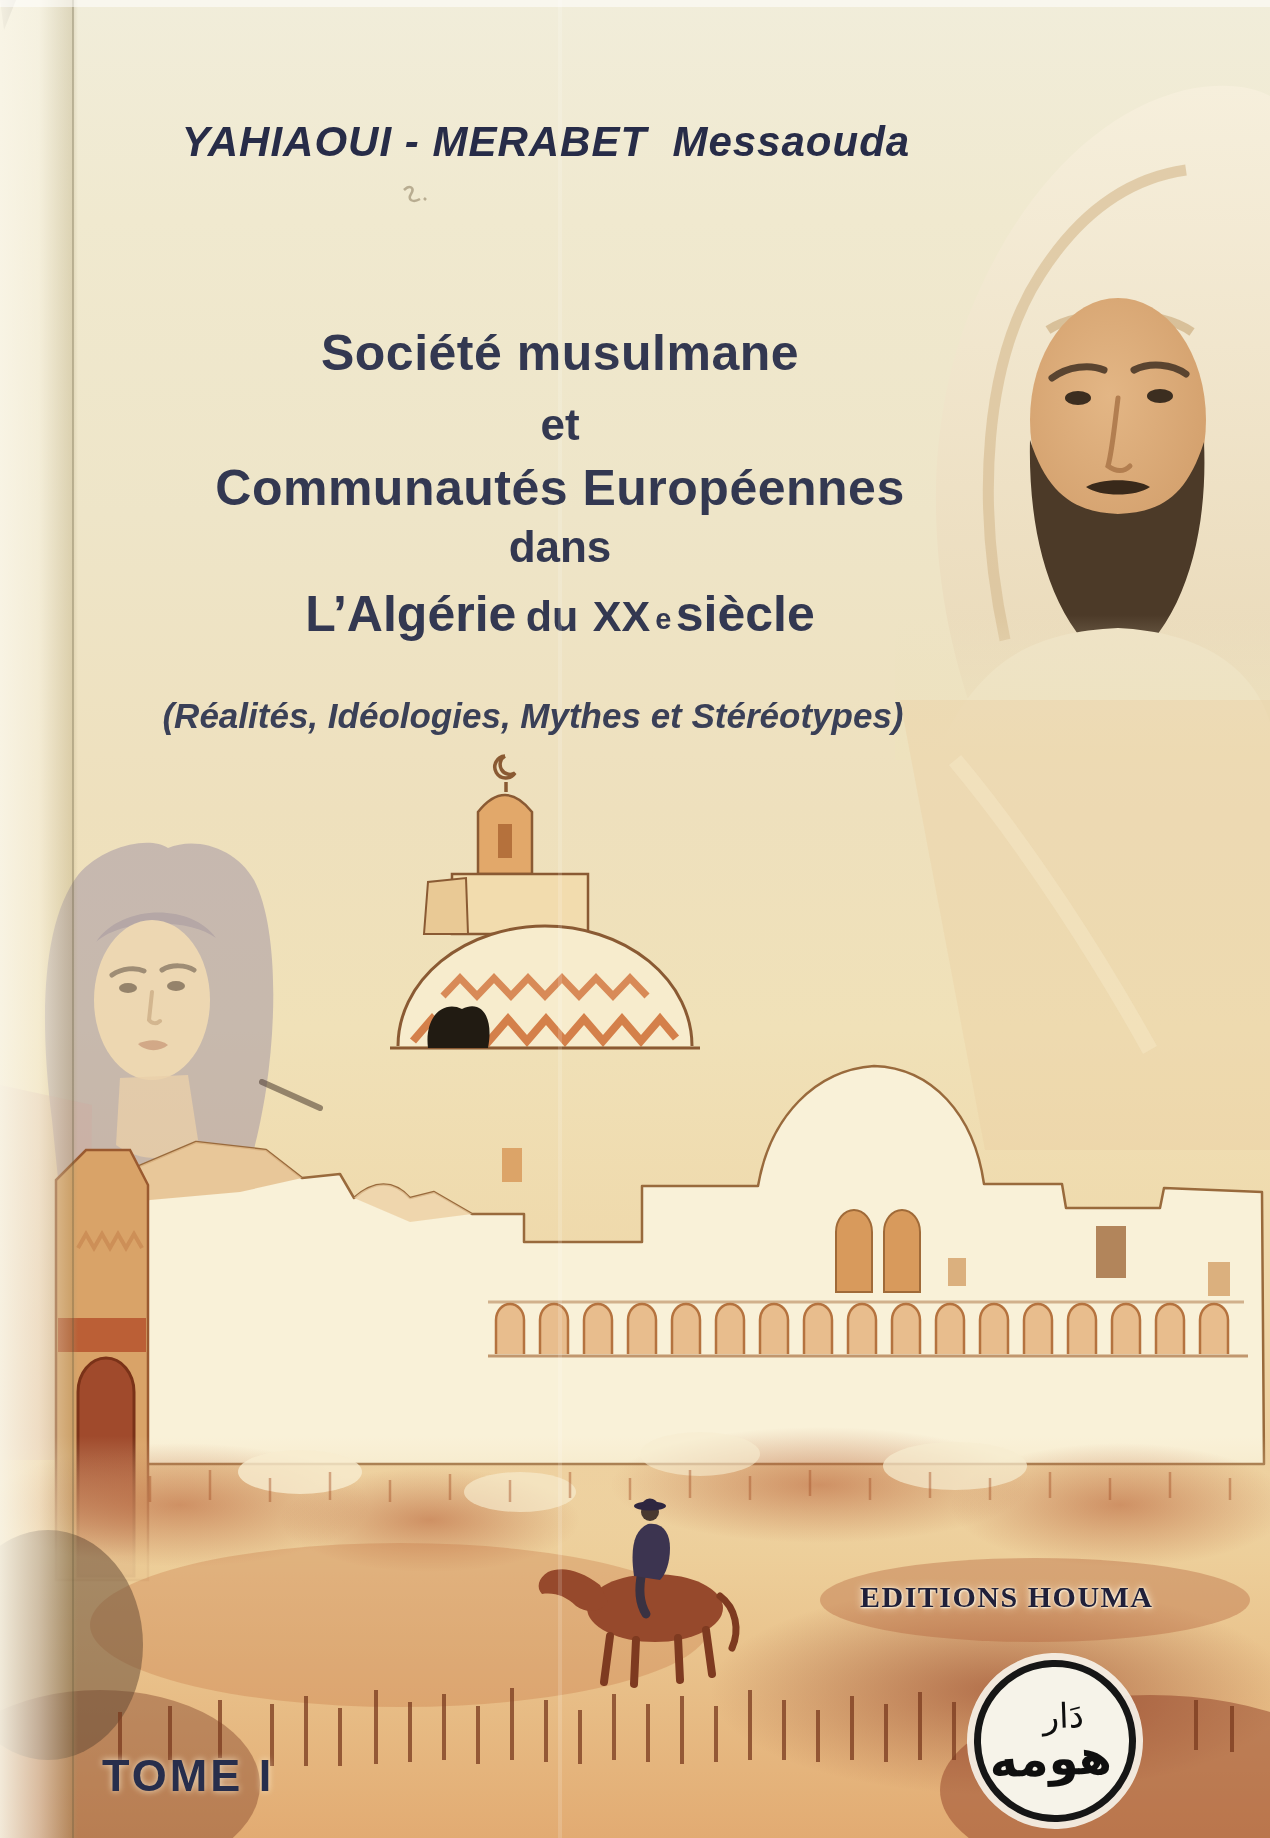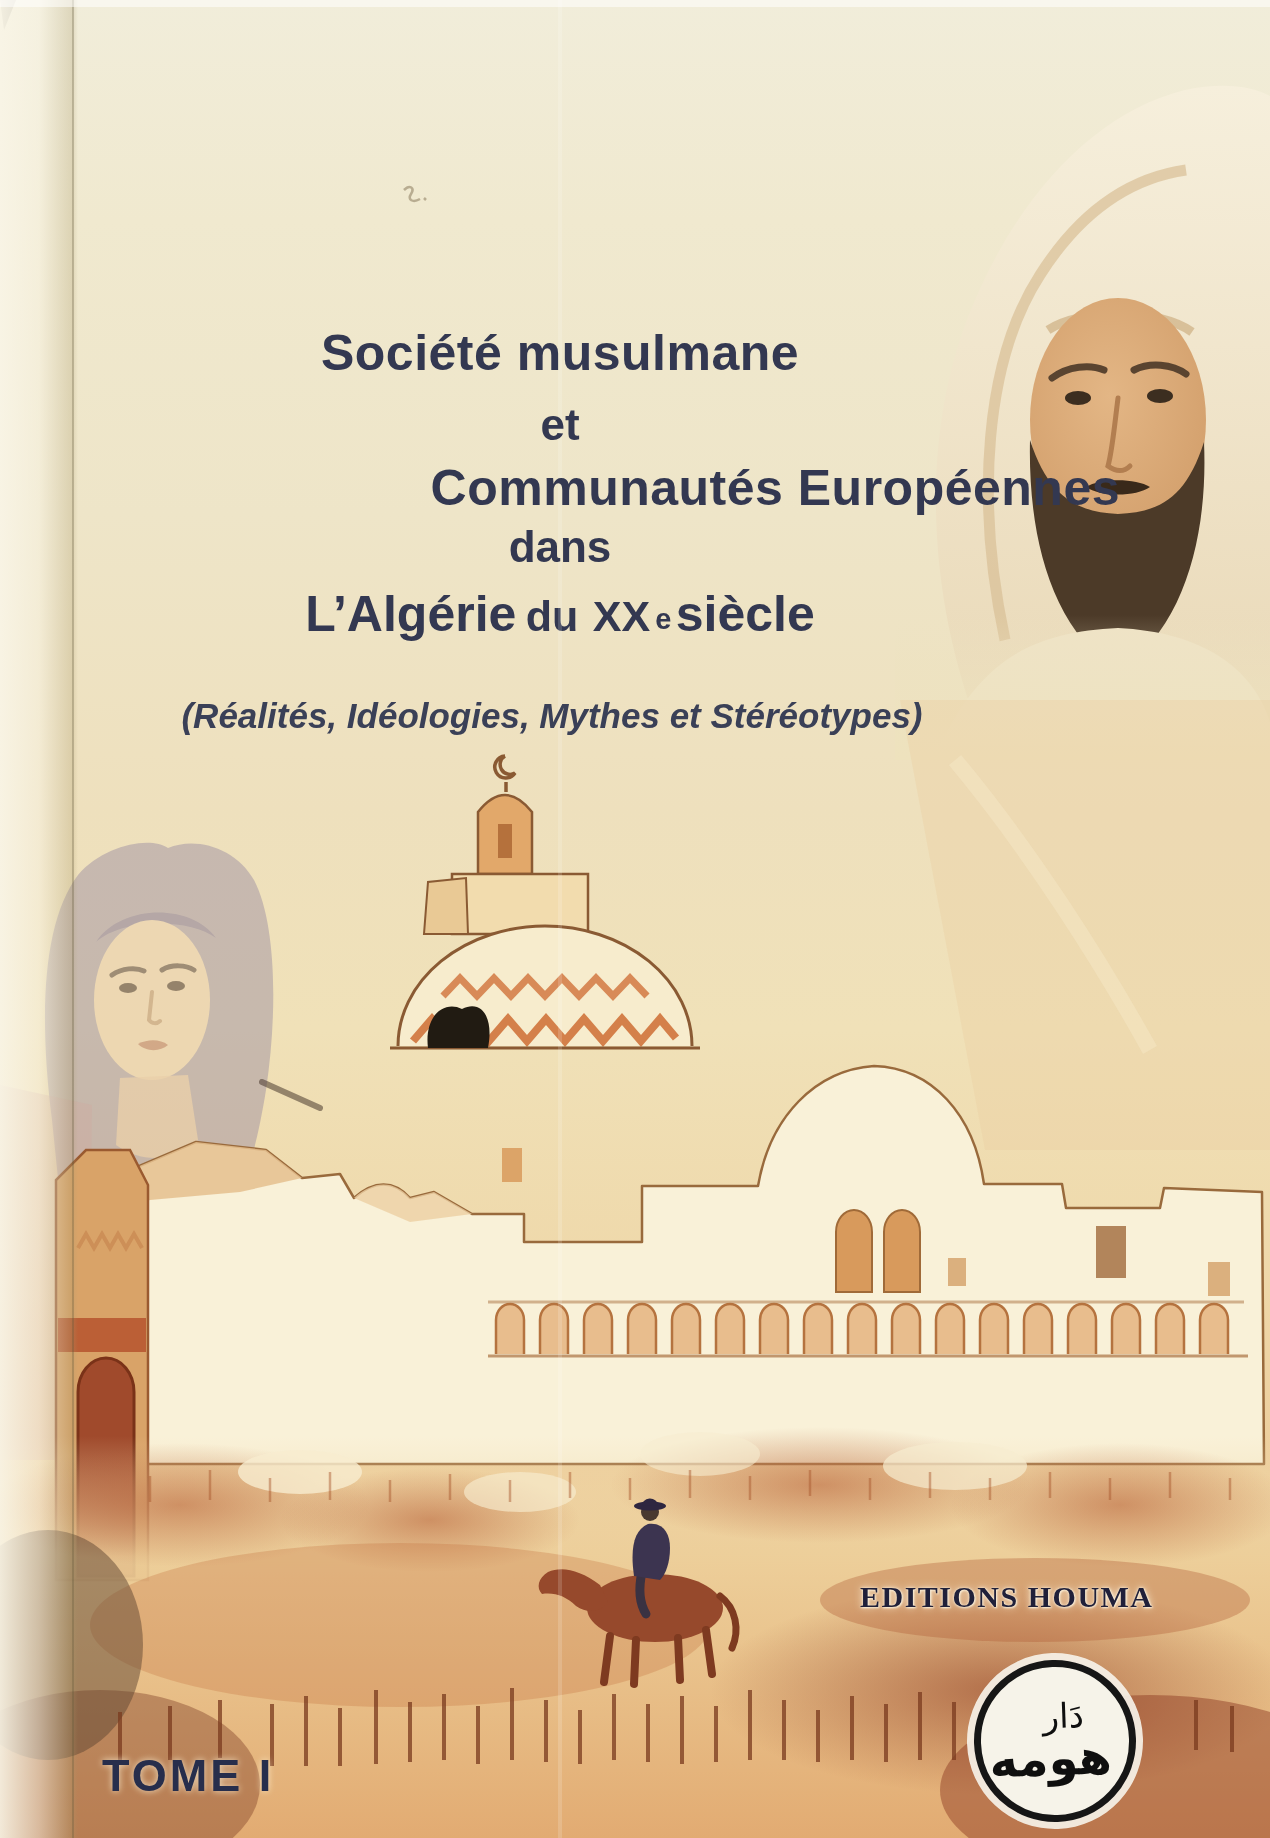--- a/index.html
+++ b/index.html
@@ -15,31 +15,30 @@
 
   .author{
     top:118px;left:0;width:1092px;text-align:center;
     font-size:42px;font-weight:700;font-style:italic;letter-spacing:1px;
     color:var(--author-text,#272c48);white-space:pre;
   }
   .t1,.t3{top:0;left:0;width:1120px;text-align:center;font-weight:700;
     font-size:50px;color:var(--title-text,#333851);letter-spacing:.5px;}
   .t2,.t4{left:0;width:1120px;text-align:center;font-weight:700;
     font-size:44px;color:var(--title-text,#333851);}
-  .t1{top:324px;} .t2{top:400px;} .t3{top:459px;text-align:right;} .t4{top:522px;}
+  .t1{top:324px;} .t2{top:400px;} .t3{top:459px;} .t4{top:522px;}
   .t5{position:absolute;top:585px;left:0;width:1120px;text-align:center;
     color:var(--title-text,#333851);font-weight:700;}
   .t5 .big{font-size:50px;margin-top:44px;}
   .t5 .mid{font-size:43px;margin:0 5px;text-align:center;}
   .t5 .sup{font-size:29px;position:relative;top:-2px;}
   .subtitle{
     top:696px;left:0;width:1066px;text-align:center;
     font-size:35px;font-weight:700;font-style:italic;
     color:var(--subtitle-text,#3a4057);
-    padding-left:19px;
   }
   .publisher{
     top:1580px;left:860px;width:350px;
     font-family:"Liberation Serif",serif;font-weight:700;
     font-size:30px;letter-spacing:1.5px;color:var(--publisher-text,#20203a);
     text-shadow:0 0 9px rgba(255,248,228,.95),0 0 3px rgba(255,248,228,.9),
                 1px 1px 2px rgba(255,248,228,.8);
   }
   .volume{
     top:1750px;left:102px;
@@ -242,20 +241,21 @@
     <path d="M 404,190 c 6,-6 11,-2 7,4 c -4,6 2,9 9,5 M 424,198 l 2,2" stroke="#8a7a5c" stroke-width="2.5" fill="none" opacity=".55"></path>
 
     <rect x="558" y="0" width="4" height="1838" fill="#ffffff" opacity=".16"></rect>
 
     <path d="M 0,0 L 16,0 L 4,30 Z" fill="#6a655a" opacity=".45"></path>
   </svg>
 
   <div class="spine"></div>
   <div class="top-edge"></div>
 
+  <div class="txt author">YAHIAOUI - MERABET  Messaouda</div>
 
   <div class="txt t1">Société musulmane</div>
   <div class="txt t2">et</div>
   <div class="txt t3">Communautés Européennes</div>
   <div class="txt t4">dans</div>
   <div class="t5">
     <span class="big">L’Algérie</span>
     <span class="mid">du</span>
     <span class="mid">XX</span><span class="sup">e</span>
     <span class="big">siècle</span>

